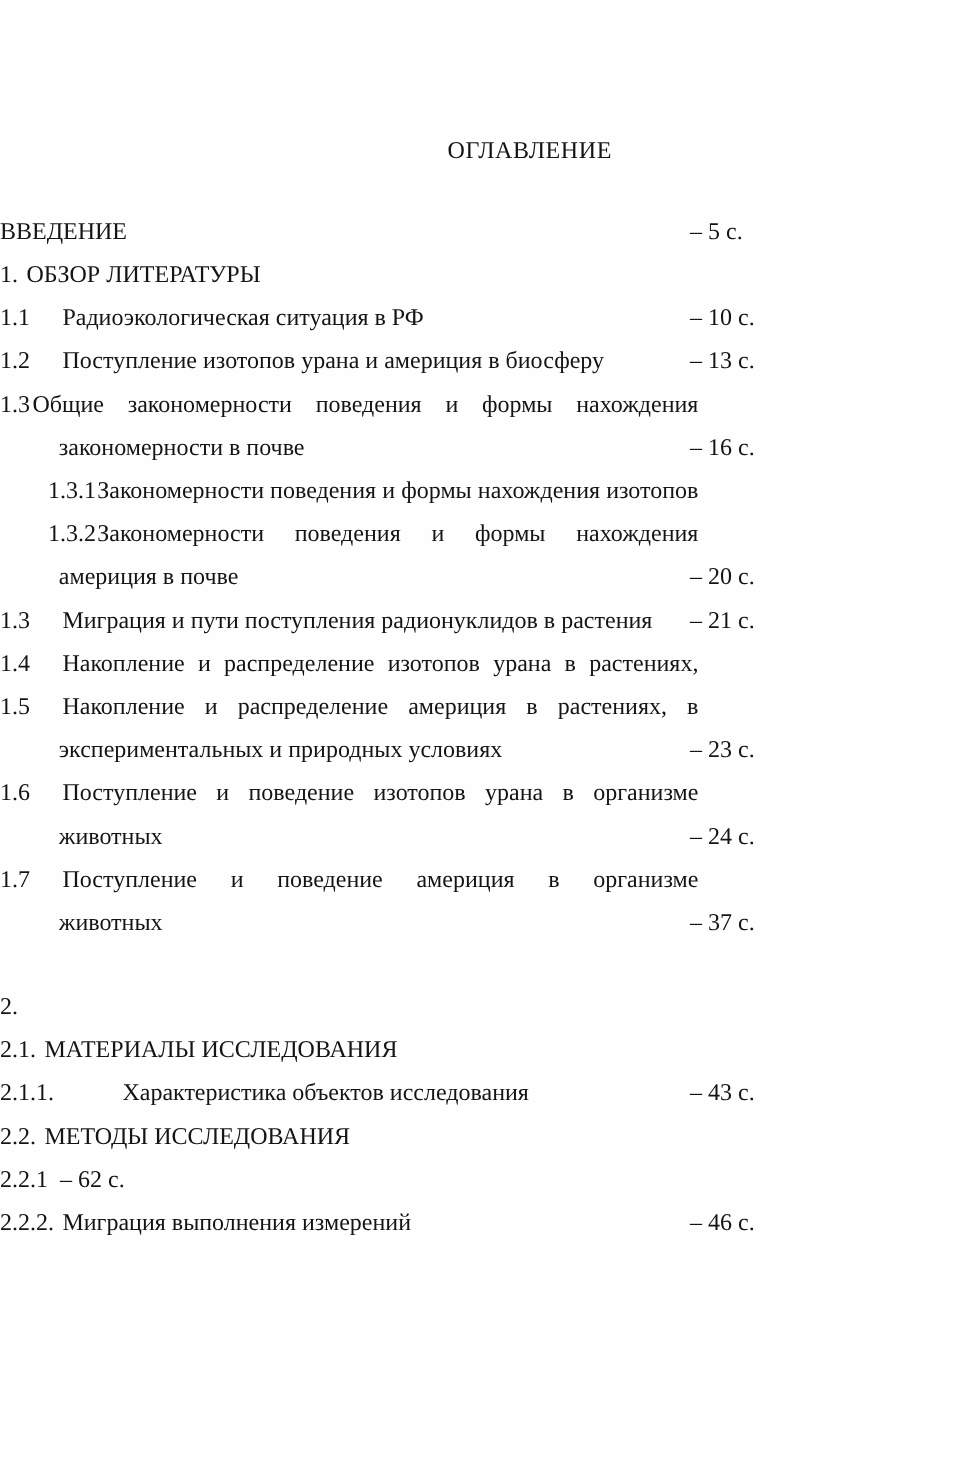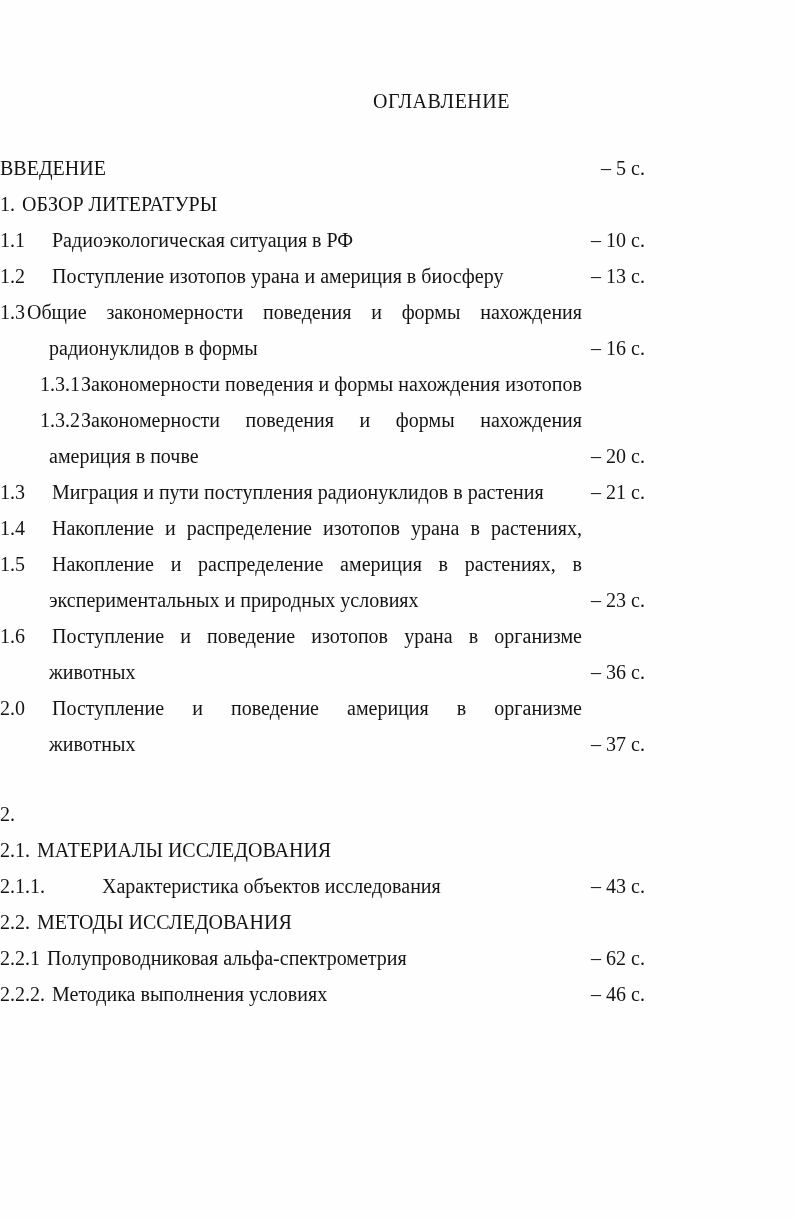--- a/index.html
+++ b/index.html
@@ -12,21 +12,21 @@
     width: 795px;
     height: 1220px;
     background: #fefefe;
     color: #141414;
     font-family: "Liberation Serif", "DejaVu Serif", serif;
     font-size: 20px;
     overflow: hidden;
   }
   .title {
     margin-left: 88px;
-    padding-top: 89px;
+    padding-top: 114px;
     height: 24px;
     line-height: 24px;
     text-align: center;
     letter-spacing: 0.5px;
   }
   .toc {
     margin-top: 37px;
   }
   .row {
     display: flex;
@@ -41,21 +41,21 @@
   .num-tab  { flex: 0 0 102px; }
   .num-auto { flex: 0 0 auto; margin-right: 7px; }
   .ind      { flex: 0 0 49px; }
   .txt { flex: 1 1 auto; }
   .nw  { white-space: nowrap; overflow: hidden; }
   .j   { text-align: justify; text-align-last: justify; margin-right: 63px; }
   .pagecol {
     flex: 0 0 73px;
     padding-left: 3px;
     box-sizing: border-box;
-    text-align: right;
+    text-align: left;
     white-space: nowrap;
   }
 </style>
 </head>
 <body>
 
 <div class="page">
 
   <div class="title">ОГЛАВЛЕНИЕ</div>
 
@@ -82,21 +82,21 @@
       <span class="txt nw">Поступление изотопов урана и америция в биосферу</span>
       <span class="pagecol">– 13 с.</span>
     </div>
 
     <div class="row">
       <span class="num-sm">1.3</span>
       <span class="txt j">Общие закономерности поведения и формы нахождения</span>
     </div>
     <div class="row">
       <span class="ind"></span>
-      <span class="txt nw">радионуклидов в формы</span>
+      <span class="txt nw">закономерности в почве</span>
       <span class="pagecol">– 16 с.</span>
     </div>
 
     <div class="row">
       <span class="num-md">1.3.1</span>
       <span class="txt j">Закономерности поведения и формы нахождения изотопов</span>
     </div>
 
     <div class="row">
       <span class="num-md">1.3.2</span>
@@ -129,25 +129,25 @@
       <span class="pagecol">– 23 с.</span>
     </div>
 
     <div class="row">
       <span class="num">1.6</span>
       <span class="txt j">Поступление и поведение изотопов урана в организме</span>
     </div>
     <div class="row">
       <span class="ind"></span>
       <span class="txt nw">животных</span>
-      <span class="pagecol">– 36 с.</span>
+      <span class="pagecol">– 24 с.</span>
     </div>
 
     <div class="row">
-      <span class="num">2.0</span>
+      <span class="num">1.7</span>
       <span class="txt j">Поступление и поведение америция в организме</span>
     </div>
     <div class="row">
       <span class="ind"></span>
       <span class="txt nw">животных</span>
       <span class="pagecol">– 37 с.</span>
     </div>
 
     <div class="gap-row"></div>
 
@@ -166,24 +166,23 @@
       <span class="pagecol">– 43 с.</span>
     </div>
 
     <div class="row">
       <span class="num-auto">2.2.</span>
       <span class="txt nw">МЕТОДЫ ИССЛЕДОВАНИЯ</span>
     </div>
 
     <div class="row">
       <span class="num-auto">2.2.1</span>
-      <span class="txt nw">Полупроводниковая альфа-спектрометрия</span>
       <span class="pagecol">– 62 с.</span>
     </div>
 
     <div class="row">
       <span class="num-auto">2.2.2.</span>
-      <span class="txt nw">Методика выполнения условиях</span>
+      <span class="txt nw">Миграция выполнения измерений</span>
       <span class="pagecol">– 46 с.</span>
     </div>
 
   </div>
 </div>
 
 </body></html>

